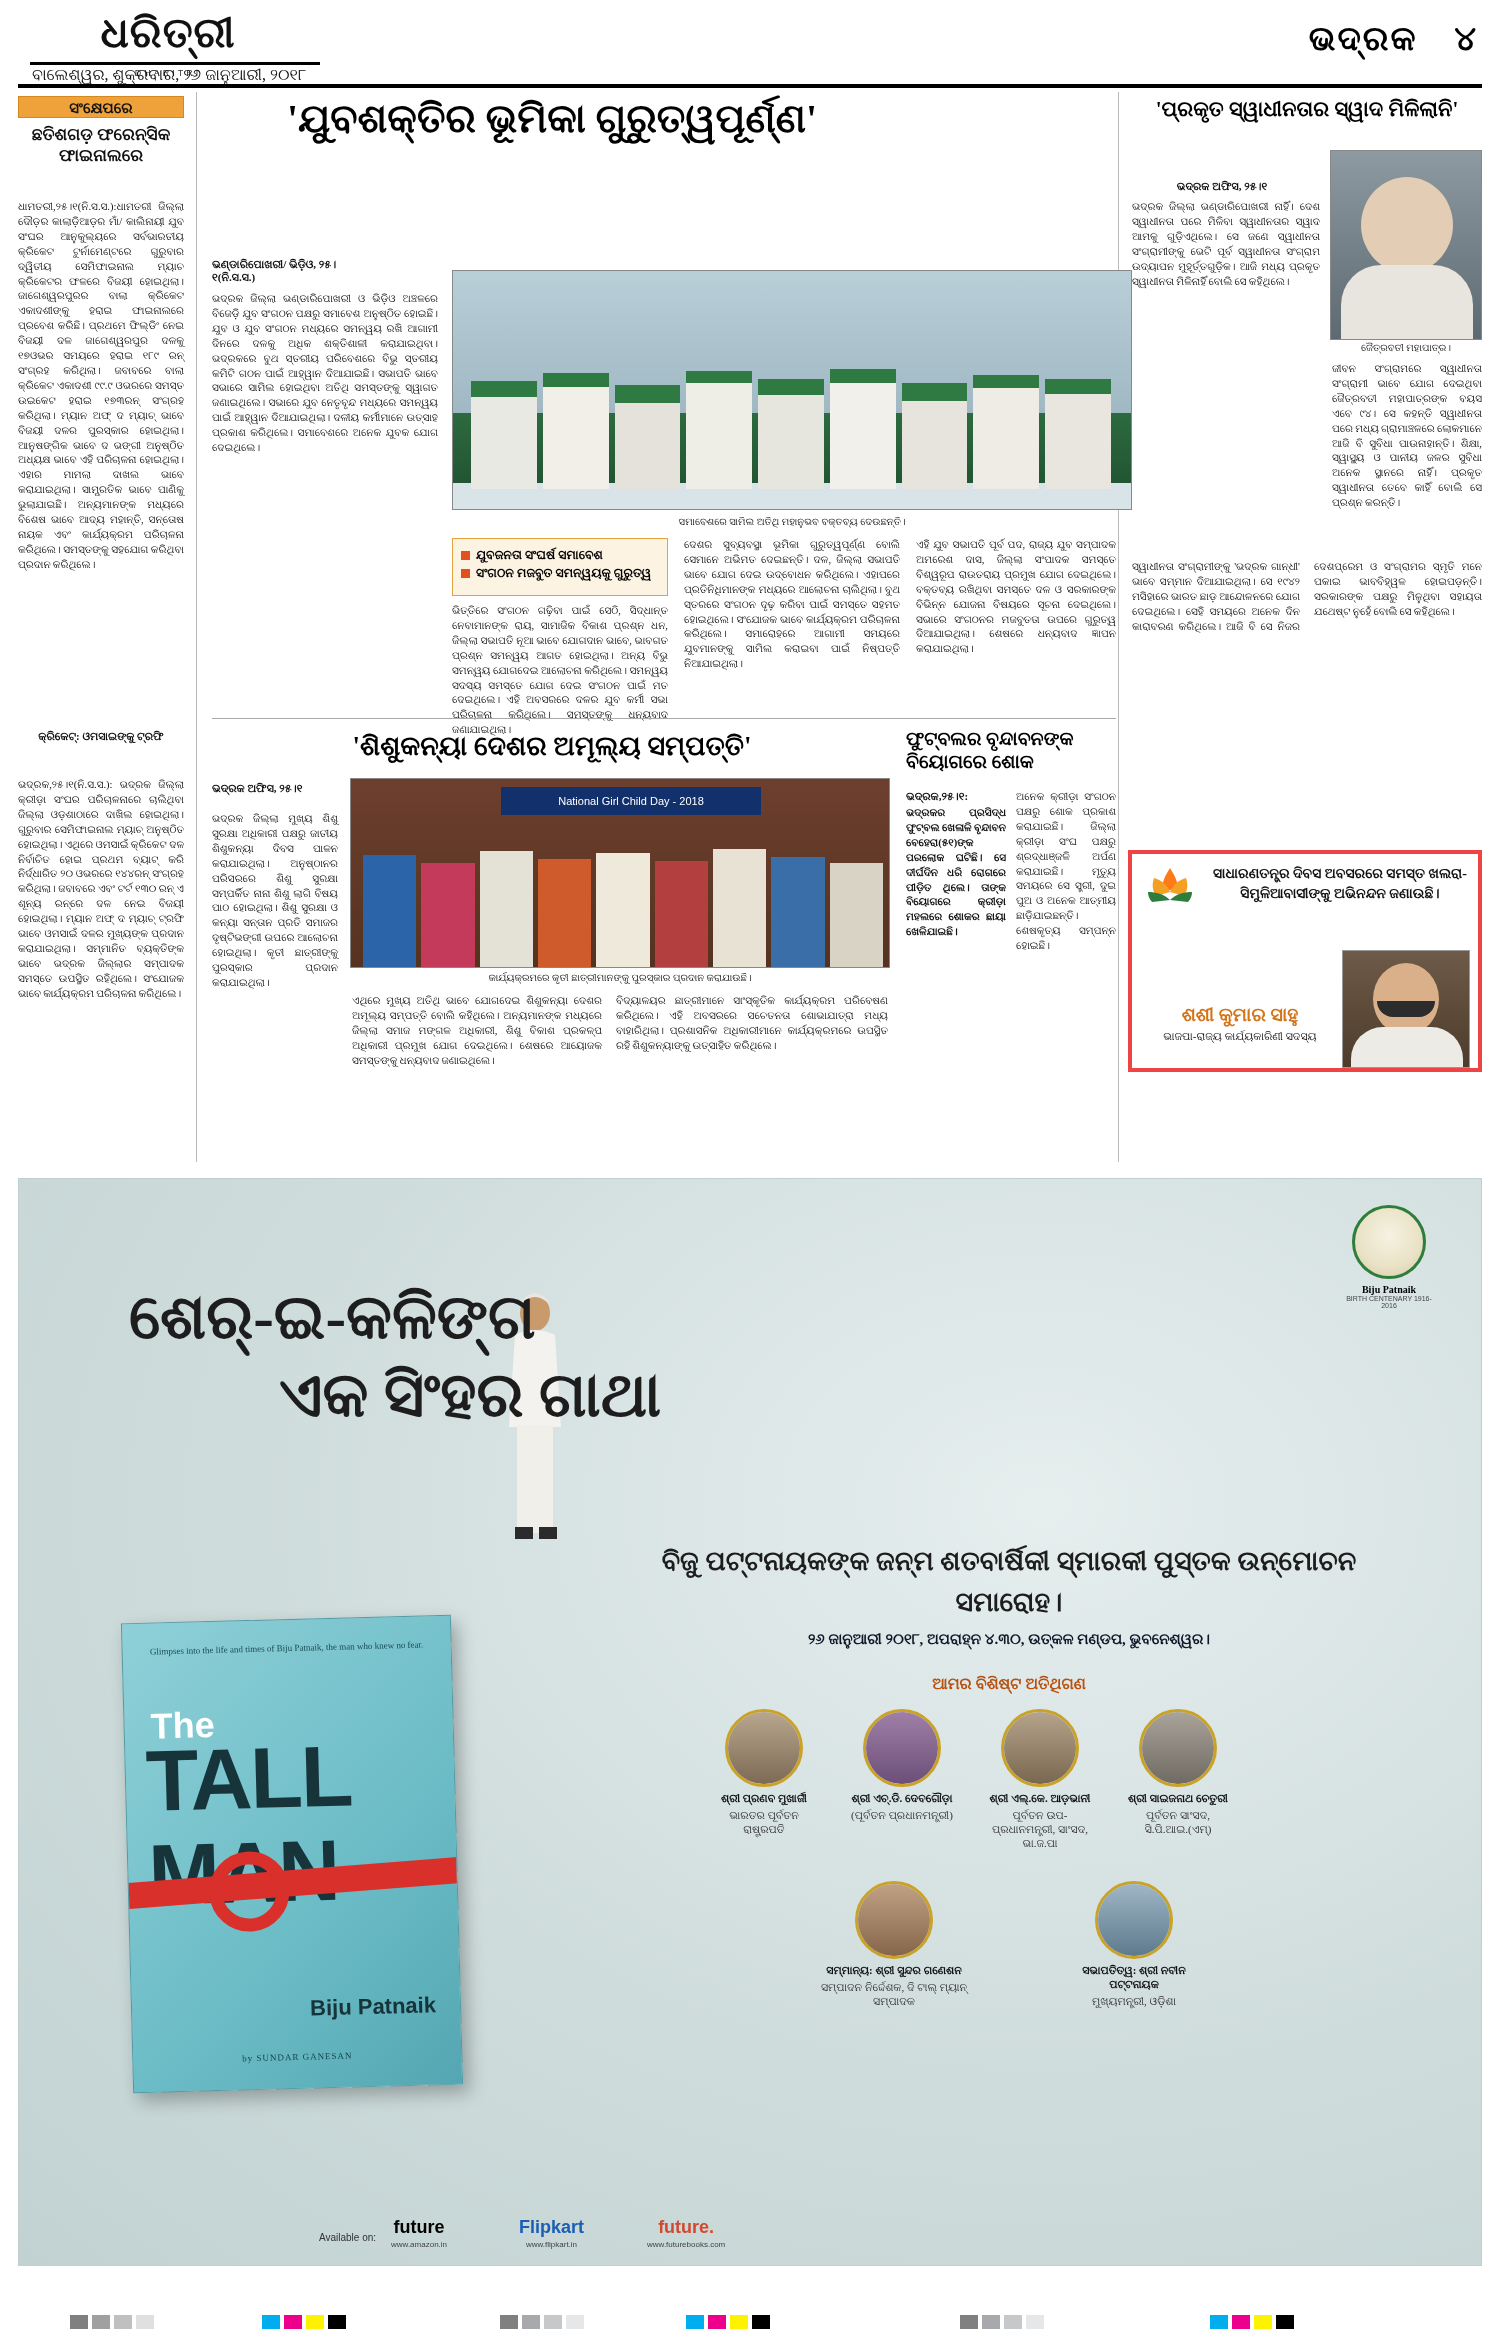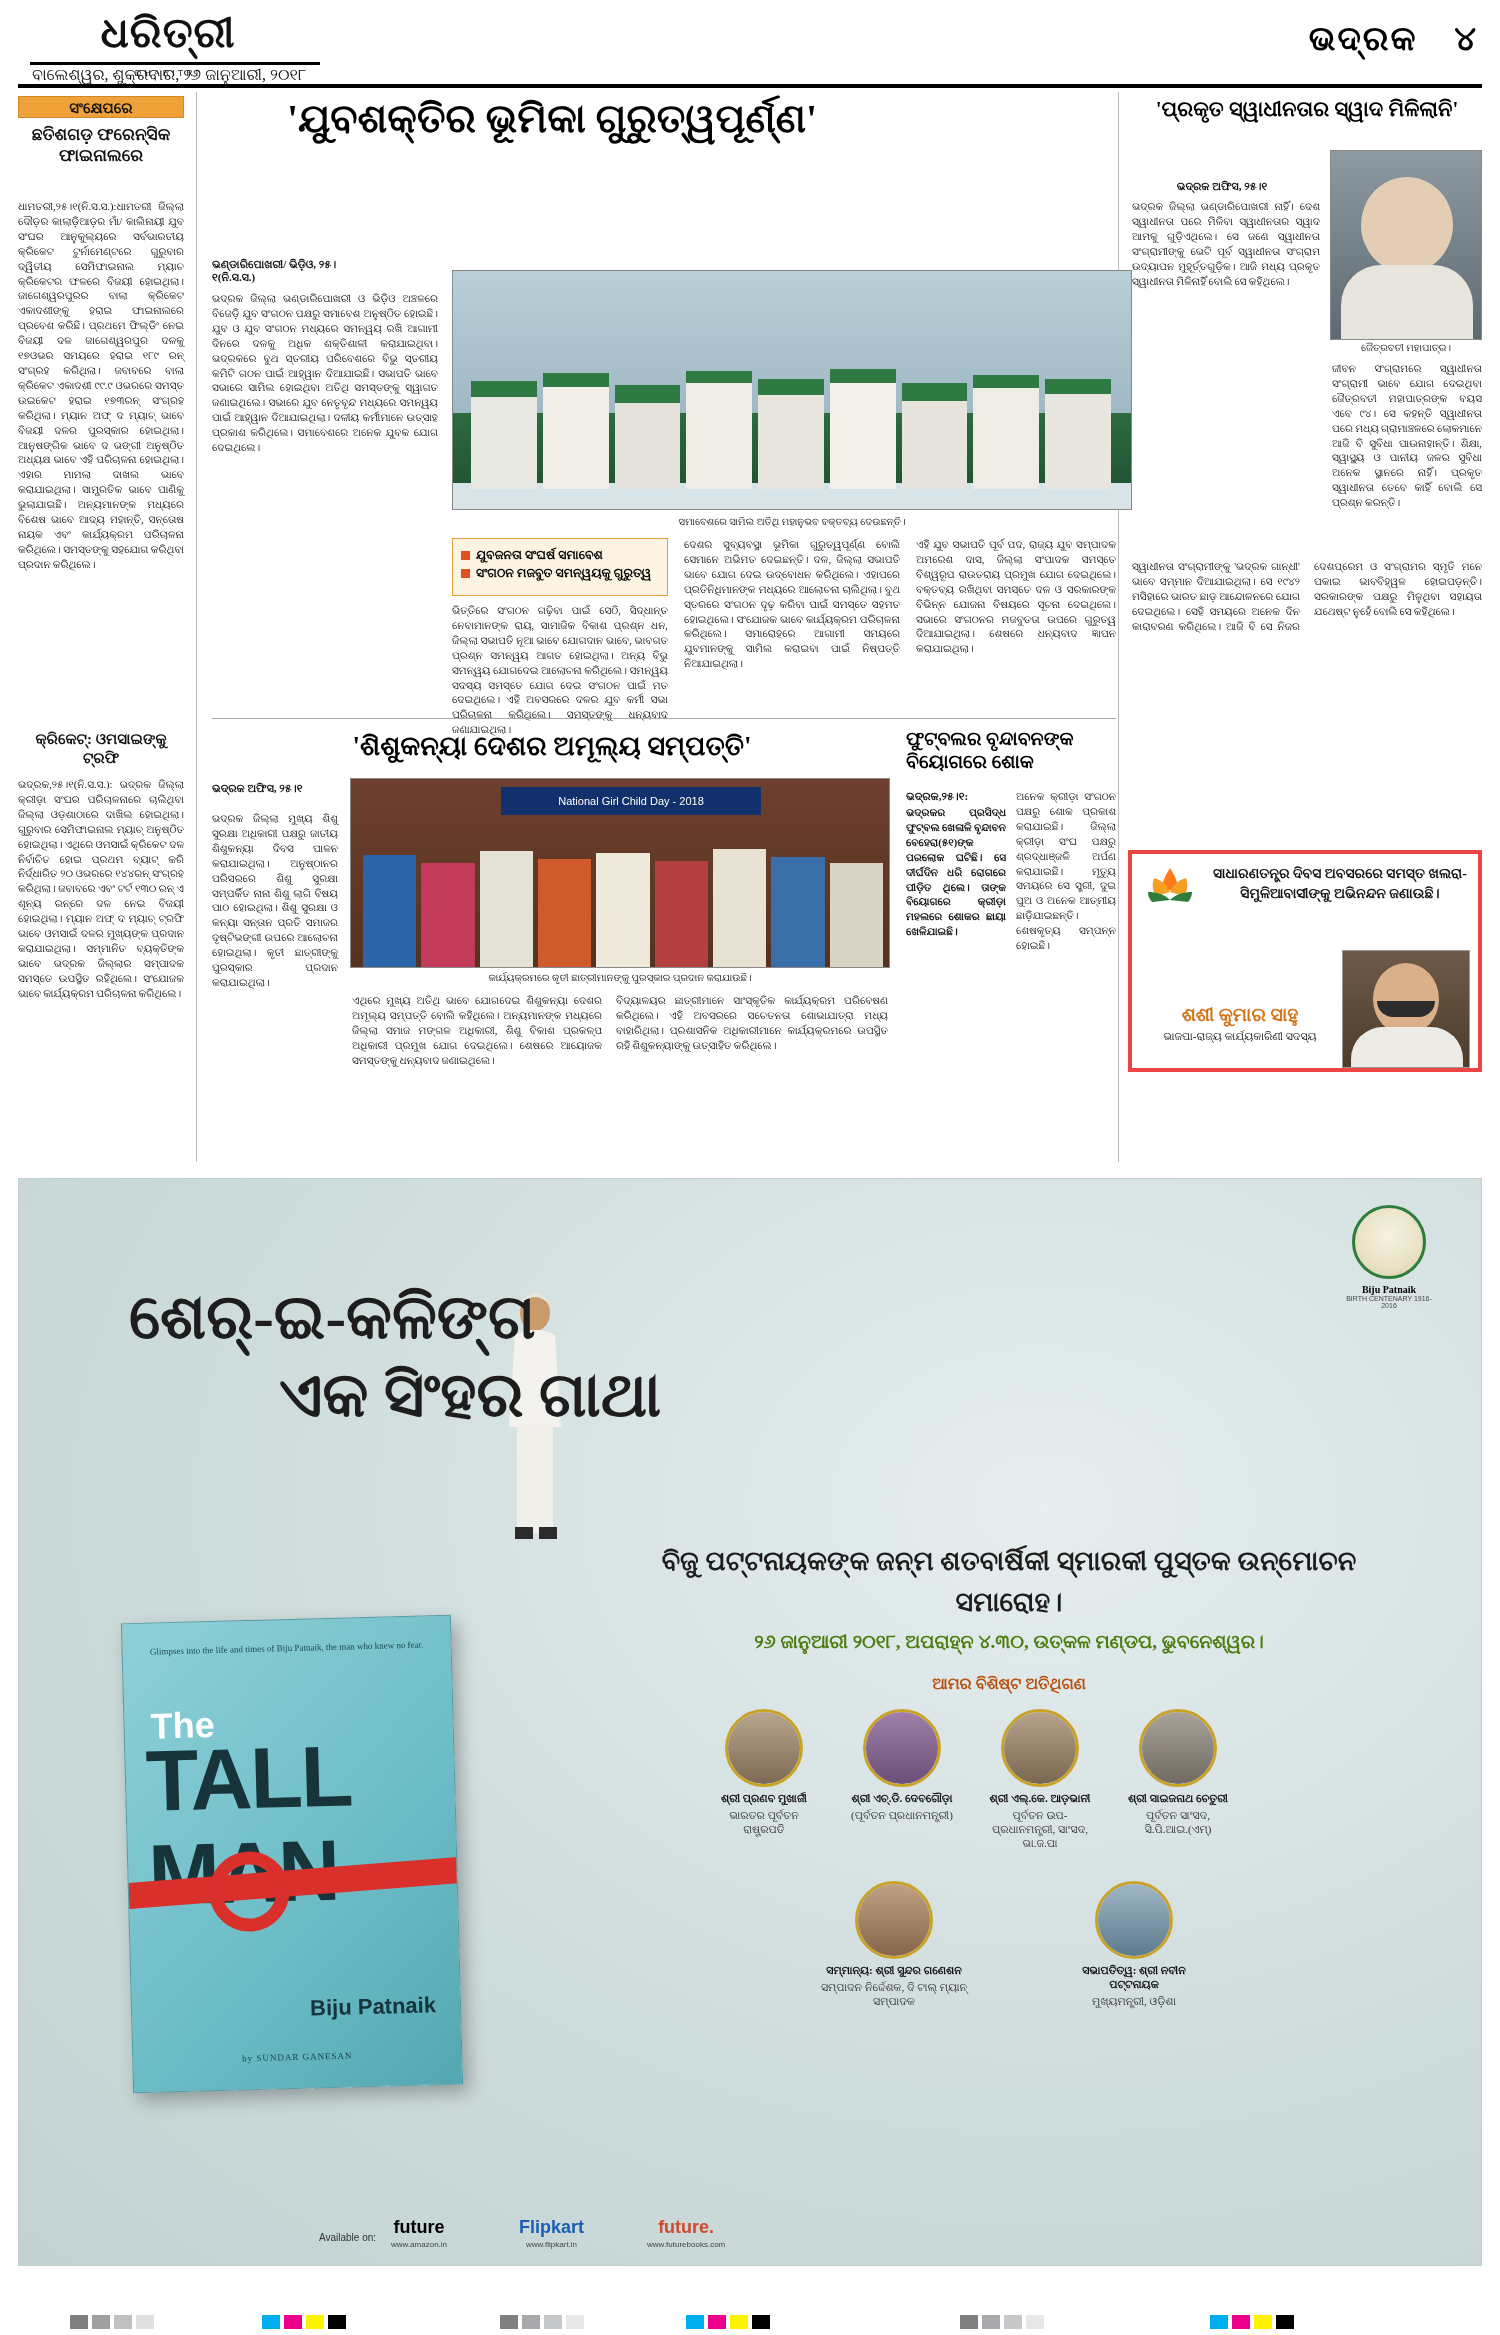--- a/index.html
+++ b/index.html
@@ -155,21 +155,21 @@
   }
   .ad-head .l2 { margin-left:150px; }
   .ad-sub {
     position:absolute; left:640px; top:362px; width:700px;
     font-family:"Liberation Serif", serif;
     font-size:27px; font-weight:bold; color:#1d1d1d; text-align:center; line-height:1.5;
   }
   .ad-when {
     position:absolute; left:640px; top:452px; width:700px;
     font-family:"Liberation Serif", serif;
-    font-size:19px; font-weight:bold; color:#4d7c0f; text-align:center;
+    font-size:15px; font-weight:bold; color:#0f172a; text-align:center;
   }
   .ad-guest-title {
     position:absolute; left:640px; top:496px; width:700px;
     font-family:"Liberation Serif", serif;
     font-size:16px; font-weight:bold; color:#b8500f; text-align:center;
   }
   .guest-row { position:absolute; display:flex; gap:28px; }
   .guest { width:110px; text-align:center; }
   .guest .pic {
     width:78px; height:78px; border-radius:50%; margin:0 auto;
@@ -271,21 +271,21 @@
   <div class="vline" style="left:1118px; top:92px; height:1070px;"></div>
   <div class="vline" style="left:196px; top:92px; height:0;"></div>
 
   <div class="sankhepare-bar">
     <span>ସଂକ୍ଷେପରେ</span>
   </div>
 
   <div class="rail-head" style="top:124px;">ଛତିଶଗଡ଼ ଫରେନ୍ସିକ ଫାଇନାଲରେ</div>
   <div class="rail-body col-text" style="top:200px;">ଧାମତରୀ,୨୫।୧(ନି.ସ.ସ.):ଧାମତରୀ ଜିଲ୍ଲା ଦୌଡ଼ର କାଲାଡ଼ିଆଡ଼ର ମାଁ/ କାଲିନାୟୀ ଯୁବ ସଂଘର ଆନୁକୁଲ୍ୟରେ ସର୍ବଭାରତୀୟ କ୍ରିକେଟ ଟୁର୍ନାମେଣ୍ଟରେ ଗୁରୁବାର ଦ୍ୱିତୀୟ ସେମିଫାଇନାଲ ମ୍ୟାଚ କ୍ରିକେଟର ଫଳରେ ବିଜୟୀ ହୋଇଥିଲା। ଜାଗେଶ୍ୱରପୁରର ବାଲା କ୍ରିକେଟ ଏକାଦଶୀଙ୍କୁ ହରାଇ ଫାଇନାଲରେ ପ୍ରବେଶ କରିଛି। ପ୍ରଥମେ ଫିଲ୍ଡିଂ ନେଇ ବିଜୟୀ ଦଳ ଜାଗେଶ୍ୱରପୁର ଦଳକୁ ୧୭ଓଭର ସମୟରେ ହରାଇ ୧୮୯ ରନ୍ ସଂଗ୍ରହ କରିଥିଲା। ଜବାବରେ ବାଲା କ୍ରିକେଟ ଏକାଦଶୀ ୯୯.୯ ଓଭରରେ ସମସ୍ତ ଉଇକେଟ ହରାଇ ୧୭୩ରନ୍ ସଂଗ୍ରହ କରିଥିଲା। ମ୍ୟାନ ଅଫ୍ ଦ ମ୍ୟାଚ୍ ଭାବେ ବିଜୟୀ ଦଳର ପୁରସ୍କାର ହୋଇଥିଲା। ଆନୁଷଙ୍ଗିକ ଭାବେ ଦ ଭଙ୍ଗୀ ଅନୁଷ୍ଠିତ ଅଧ୍ୟକ୍ଷ ଭାବେ ଏହି ପରିଚାଳନା ହୋଇଥିଲା। ଏହାର ମାମଲା ଦାଖଲ ଭାବେ କରାଯାଇଥିଲା। ସାମ୍ପ୍ରତିକ ଭାବେ ପାଣିକୁ ଭୁଲାଯାଇଛି। ଅନ୍ୟମାନଙ୍କ ମଧ୍ୟରେ ବିଶେଷ ଭାବେ ଆଦ୍ୟ ମହାନ୍ତି, ସନ୍ତୋଷ ନାୟକ ଏବଂ କାର୍ଯ୍ୟକ୍ରମ ପରିଚାଳନା କରିଥିଲେ। ସମସ୍ତଙ୍କୁ ସହଯୋଗ କରିଥିବା ପ୍ରଦାନ କରିଥିଲେ।</div>
 
-  <div class="rail-head" style="top:730px; font-size:15px;">କ୍ରିକେଟ୍‌: ଓମସାଇଙ୍କୁ ଟ୍ରଫି</div>
+  <div class="rail-head" style="top:730px; font-size:11px;">କ୍ରିକେଟ୍‌: ଓମସାଇଙ୍କୁ ଟ୍ରଫି</div>
   <div class="rail-body col-text" style="top:778px;">ଭଦ୍ରକ,୨୫।୧(ନି.ସ.ସ.): ଭଦ୍ରକ ଜିଲ୍ଲା କ୍ରୀଡ଼ା ସଂଘର ପରିଚାଳନାରେ ଚାଲିଥିବା ଜିଲ୍ଲା ଓଡ଼ଶାଠାରେ ଦାଖିଲ ହୋଇଥିଲା। ଗୁରୁବାର ସେମିଫାଇନାଲ ମ୍ୟାଚ୍ ଅନୁଷ୍ଠିତ ହୋଇଥିଲା। ଏଥିରେ ଓମସାଇଁ କ୍ରିକେଟ ଦଳ ନିର୍ବାଚିତ ହୋଇ ପ୍ରଥମ ବ୍ୟାଟ୍ କରି ନିର୍ଦ୍ଧାରିତ ୨୦ ଓଭରରେ ୧୪୪ରନ୍ ସଂଗ୍ରହ କରିଥିଲା। ଜବାବରେ ଏବଂ ଟର୍ଟ ୧୩୦ ରନ୍ ଏ ଶୂନ୍ୟ ରନ୍ରେ ଦଳ ନେଇ ବିଜୟୀ ହୋଇଥିଲା। ମ୍ୟାନ ଅଫ୍ ଦ ମ୍ୟାଚ୍ ଟ୍ରଫି ଭାବେ ଓମସାଇଁ ଦଳର ମୁଖ୍ୟଙ୍କ ପ୍ରଦାନ କରାଯାଇଥିଲା। ସମ୍ମାନିତ ବ୍ୟକ୍ତିଙ୍କ ଭାବେ ଭଦ୍ରକ ଜିଲ୍ଲାର ସମ୍ପାଦକ ସମସ୍ତେ ଉପସ୍ଥିତ ରହିଥିଲେ। ସଂଯୋଜକ ଭାବେ କାର୍ଯ୍ୟକ୍ରମ ପରିଚାଳନା କରିଥିଲେ।</div>
 
   <div class="main-head">'ଯୁବଶକ୍ତିର ଭୂମିକା ଗୁରୁତ୍ୱପୂର୍ଣ୍ଣ'</div>
 
   <div class="byline" style="position:absolute; left:212px; top:258px; width:130px;">ଭଣ୍ଡାରିପୋଖରୀ/ ଭିଡ଼ିଓ, ୨୫।୧(ନି.ସ.ସ.)</div>
 
   <div class="photo" style="left:452px; top:270px; width:680px; height:240px;">
     <div class="sky" style="background:linear-gradient(#b9cfd8,#8fa9b6);"></div>
     <div style="position:absolute;left:0;right:0;bottom:0;height:96px;background:linear-gradient(#2d6a3f,#1e4d2e);"></div>
     <div style="position:absolute;left:0;right:0;bottom:0;height:26px;background:#d9e4e8;"></div>

